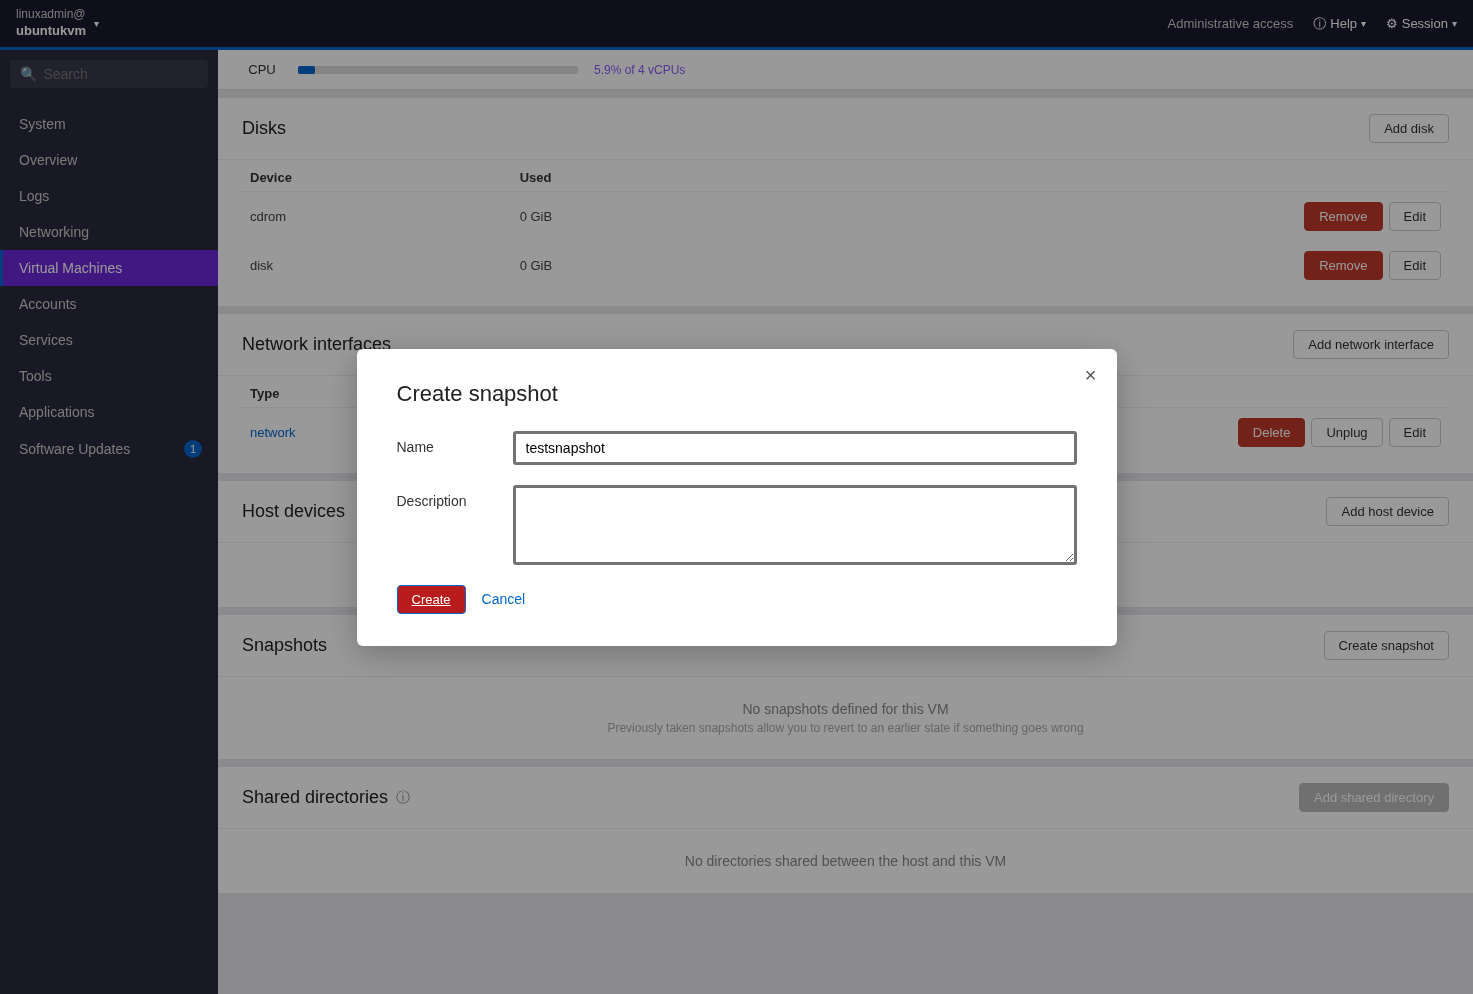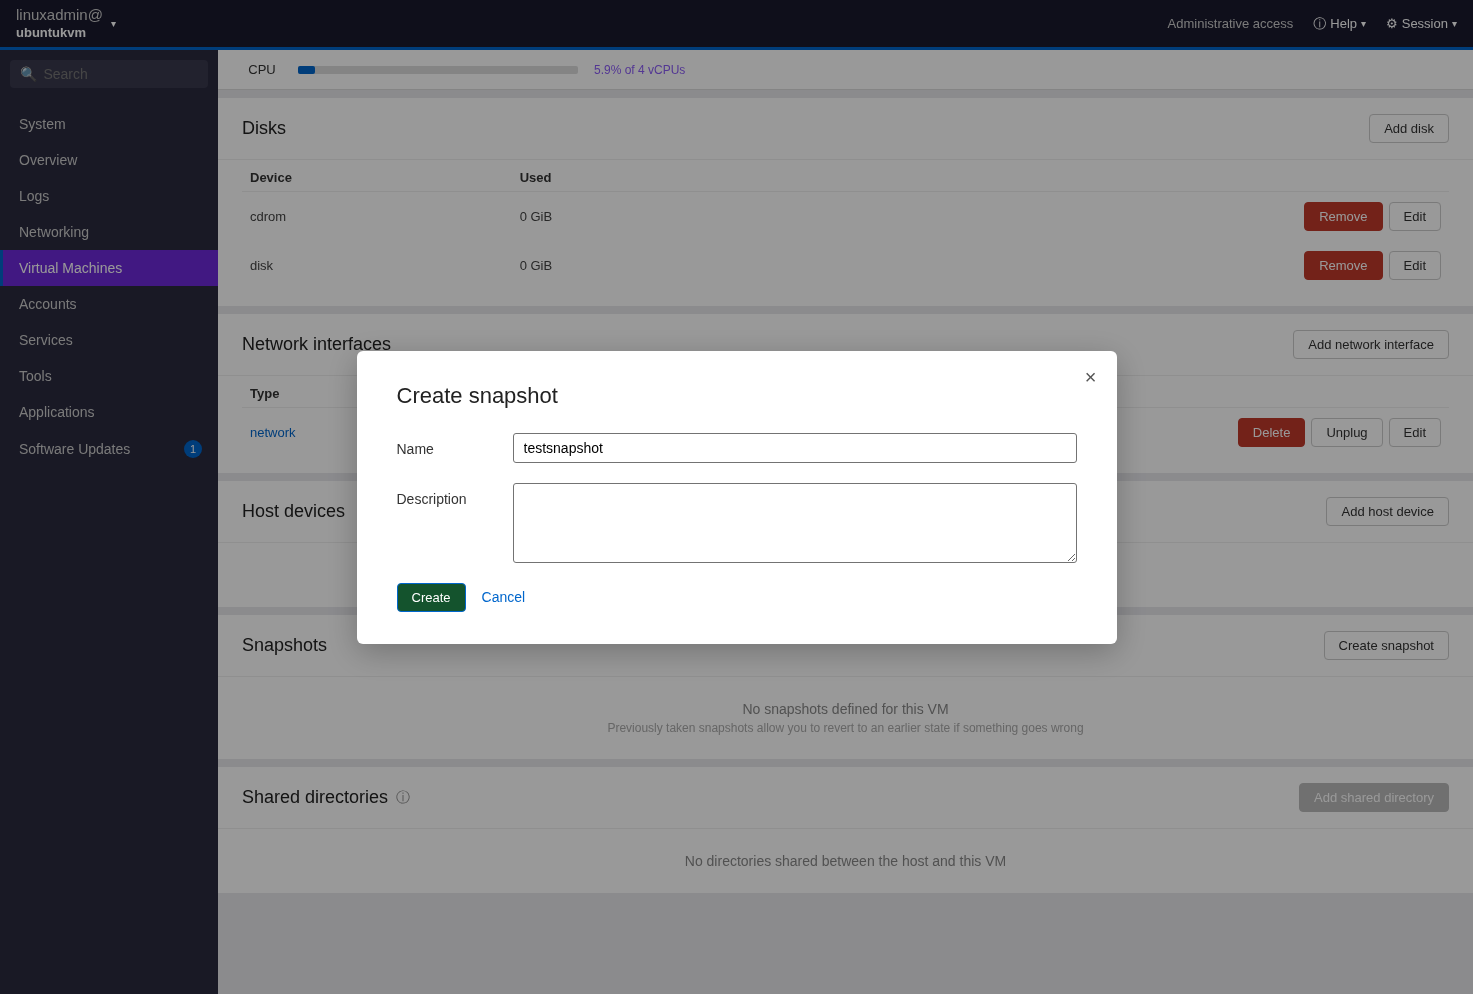--- a/index.html
+++ b/index.html
@@ -12,21 +12,21 @@
       height: 50px;
       display: flex;
       align-items: center;
       justify-content: space-between;
       padding: 0 16px;
       flex-shrink: 0;
       border-bottom: 3px solid #0066cc;
     }
     .topbar-left { display: flex; align-items: center; gap: 8px; cursor: pointer; }
     .topbar-left .hostname { font-size: 13px; line-height: 1.3; }
-    .topbar-left .hostname .user { color: #ccc; font-size: 15px; }
+    .topbar-left .hostname .user { color: #ccc; font-size: 12px; }
     .topbar-left .hostname .host { font-weight: bold; }
     .topbar-right { display: flex; align-items: center; gap: 20px; font-size: 13px; color: #ccc; }
     .topbar-right .admin-access { color: #ccc; }
     .topbar-right .help-btn, .topbar-right .session-btn { display: flex; align-items: center; gap: 4px; cursor: pointer; color: #fff; }
     .chevron { font-size: 10px; }
 
     
     .layout { display: flex; flex: 1; overflow: hidden; }
 
     
@@ -117,21 +117,21 @@
     .btn {
       padding: 6px 14px;
       border-radius: 4px;
       border: 1px solid #ccc;
       background: #fff;
       cursor: pointer;
       font-size: 13px;
       color: #333;
       text-align: center;
     }
-    .btn-primary { background: #14532d; color: #fff; border-color: #0066cc; }
+    .btn-primary { background: #b91c1c; color: #fff; border-color: #0066cc; text-decoration: underline; }
     .btn-danger { background: #c0392b; color: #fff; border-color: #c0392b; }
     .btn-disabled { background: #bbb; color: #fff; border-color: #bbb; cursor: default; }
 
     
     .table-wrap { padding: 0 24px 16px; }
     table { width: 100%; border-collapse: collapse; font-size: 13px; }
     th { text-align: left; padding: 10px 8px 6px; font-weight: 600; color: #333; border-bottom: 1px solid #eee; }
     td { padding: 10px 8px; color: #444; vertical-align: middle; }
     .td-actions { display: flex; gap: 6px; justify-content: flex-end; }
     .link-style { color: #0066cc; cursor: pointer; text-decoration: none; }
@@ -185,21 +185,21 @@
     .form-label {
       width: 100px;
       font-size: 14px;
       color: #333;
       padding-top: 8px;
       flex-shrink: 0;
     }
     .form-control {
       flex: 1;
       padding: 6px 10px;
-      border: 1px solid #737373;
+      border: 3px solid #737373;
       border-radius: 3px;
       font-size: 14px;
       outline: none;
     }
     textarea.form-control { height: 80px; resize: vertical; }
     .modal-actions { display: flex; align-items: center; gap: 16px; margin-top: 8px; }
     .cancel-link { color: #0066cc; cursor: pointer; font-size: 14px; text-decoration: none; }
   </style>
 </head>
 <body>

